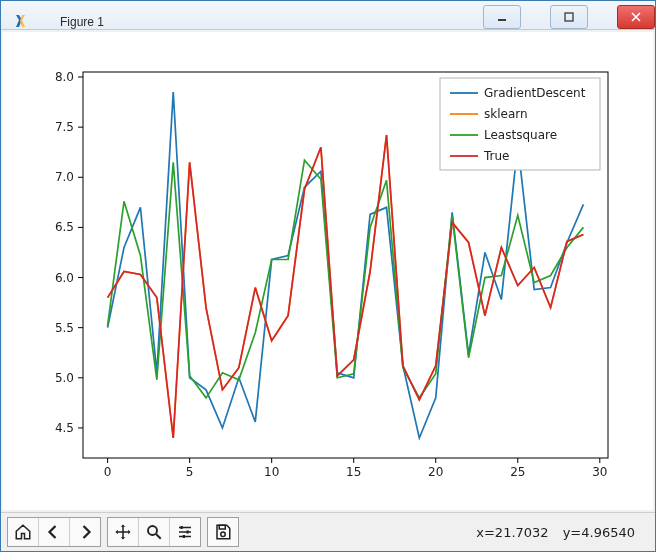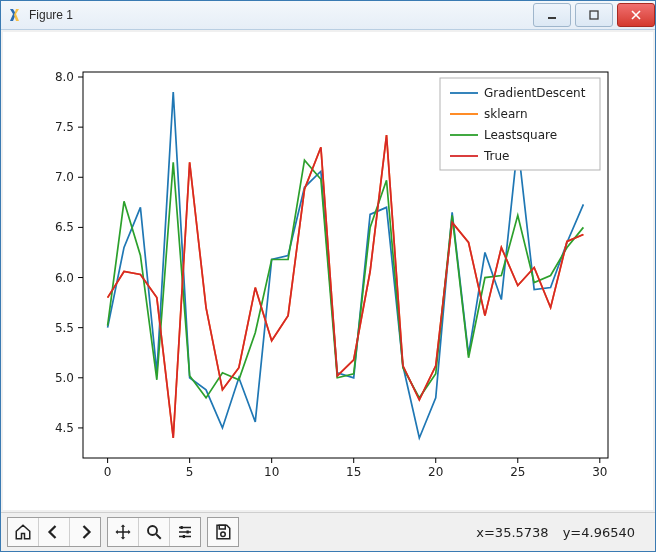--- a/index.html
+++ b/index.html
@@ -20,22 +20,23 @@
     display: flex;
     flex-direction: column;
     background: #fff;
   }
   
   .titlebar {
     height: 30px;
     background: linear-gradient(#f3f7fb, #e6eef7);
     border-bottom: 1px solid #b9cee2;
     display: flex;
-    align-items: center;
-    padding-left: 6px;
+    align-items: flex-end;
+    padding-left: 12px;
+    gap: 25px;
   }
   .titlebar .app-icon {
     width: 16px;
     height: 16px;
     margin-right: 6px;
     display: flex;
     align-items: center;
     justify-content: center;
   }
   .titlebar .title {
@@ -247,18 +248,18 @@
       <div class="tool-group">
         <span class="tool-btn">
           <svg viewBox="0 0 24 24">
               <path d="M4 3 L17 3 L21 7 L21 21 L4 21 Z" fill="none" stroke="#222" stroke-width="2"></path>
               <rect x="7" y="3" width="8" height="5" fill="none" stroke="#222" stroke-width="2"></rect>
               <circle cx="12" cy="15" r="3" fill="none" stroke="#222" stroke-width="2"></circle>
             </svg>
         </span>
       </div>
       <span class="spacer"></span>
-      <span class="coord">x=35.5738</span>
+      <span class="coord">x=21.7032</span>
       <span class="coord">y=4.96540</span>
     </div>
   </div>
 
 </div>
 
 </body></html>

